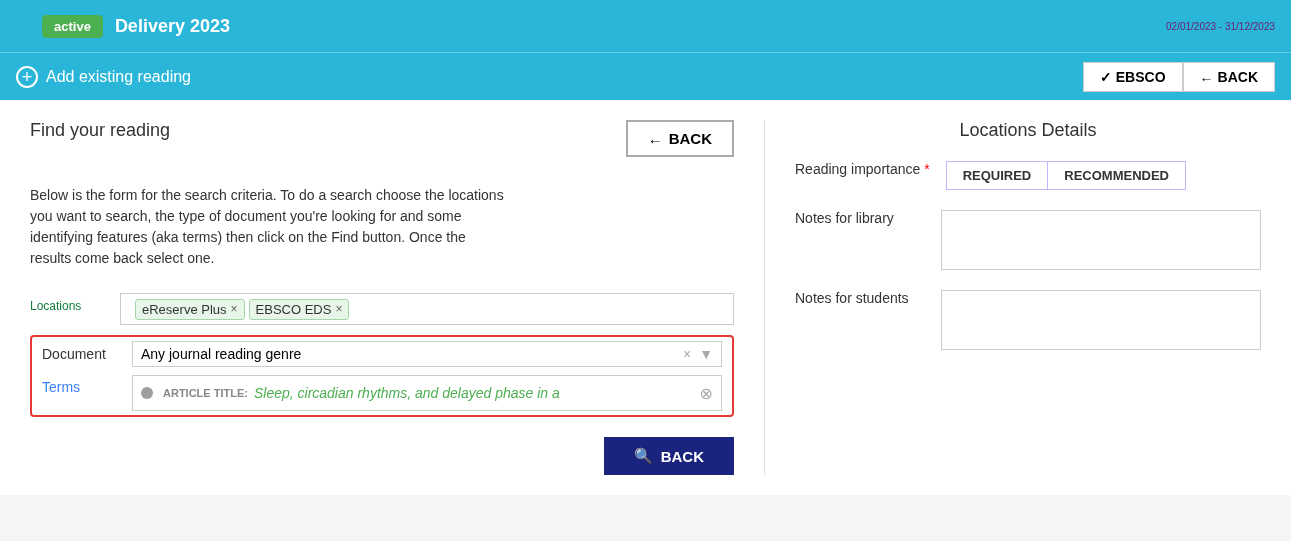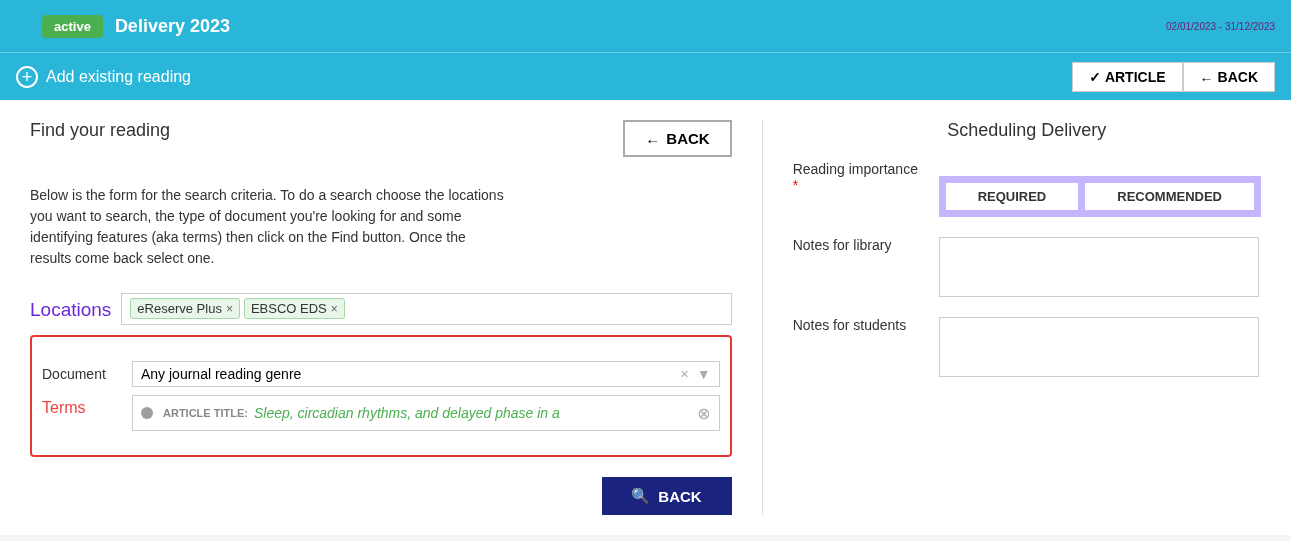--- a/index.html
+++ b/index.html
@@ -158,33 +158,33 @@
     }
 
     .form-row {
       display: flex;
       align-items: flex-start;
       margin-bottom: 10px;
       gap: 10px;
     }
 
     .form-label {
-      font-size: 19px;
-      color: #6d28d9;
+      font-size: 12px;
+      color: #15803d;
       min-width: 80px;
       padding-top: 6px;
     }
 
     .locations-field {
       display: flex;
-      align-items: flex-start;
+      align-items: center;
       flex-wrap: wrap;
       gap: 4px;
       border: 1px solid #ccc;
-      padding: 4px 8px;
+      padding: 4px 14px;
       min-height: 32px;
       background: white;
       flex: 1;
     }
 
     .tag {
       background: #e8f5e9;
       border: 1px solid #a5d6a7;
       color: #333;
       font-size: 13px;
@@ -198,21 +198,21 @@
     .tag-x {
       color: #666;
       cursor: pointer;
       font-size: 12px;
     }
 
     
     .red-section {
       border: 2px solid #e53935;
       border-radius: 4px;
-      padding: 24px 10px;
+      padding: 4px 10px;
       margin-bottom: 10px;
     }
 
     .document-row {
       display: flex;
       align-items: center;
       margin-bottom: 8px;
       gap: 10px;
     }
 
@@ -244,22 +244,22 @@
       gap: 8px;
     }
 
     .terms-row {
       display: flex;
       align-items: flex-start;
       gap: 10px;
     }
 
     .terms-label {
-      font-size: 16px;
-      color: #ef4444;
+      font-size: 14px;
+      color: #3b82f6;
       min-width: 80px;
       padding-top: 4px;
     }
 
     .terms-field {
       flex: 1;
       border: 1px solid #ccc;
       background: white;
       padding: 4px 8px;
       min-height: 36px;
@@ -335,28 +335,27 @@
     .required-star {
       color: red;
     }
 
     .importance-buttons {
       display: flex;
       gap: 0;
     }
 
     .importance-btn {
-      border: 7px solid #c4b5fd;
-      background: white;
-      padding: 6px 32px;
+      border: 1px solid #c4b5fd;
+      background: white;
+      padding: 6px 16px;
       font-size: 13px;
       font-weight: bold;
       cursor: pointer;
       color: #333;
-      margin-top: 15px;
     }
 
     .importance-btn:first-child {
       border-right: none;
     }
 
     .notes-textarea {
       border: 1px solid #ccc;
       width: 320px;
       height: 60px;
@@ -405,21 +404,21 @@
 </div>
 
 <div class="sub-header">
   <button class="add-reading-btn">
     <span class="circle-plus">+</span>
     <span>Add existing reading</span>
   </button>
   <div class="sub-header-right">
     <button class="btn-submit">
       <span>✓</span>
-      <span>ARTICLE</span>
+      <span>EBSCO</span>
     </button>
     <button class="btn-back-header">
       <span>←</span>
       <span>BACK</span>
     </button>
   </div>
 </div>
 
 <div class="main-content">
 
@@ -480,21 +479,21 @@
       <button class="find-btn">
         <span>🔍</span>
         <span>BACK</span>
       </button>
     </div>
 
   </div>
 
   <div class="right-panel">
 
-    <div class="scheduling-title">Scheduling Delivery</div>
+    <div class="scheduling-title">Locations Details</div>
 
     <div class="scheduling-row">
       <div class="scheduling-label">
         <span>Reading importance</span>
         <span class="required-star"> *</span>
       </div>
       <div class="importance-buttons">
         <button class="importance-btn">REQUIRED</button>
         <button class="importance-btn">RECOMMENDED</button>
       </div>

